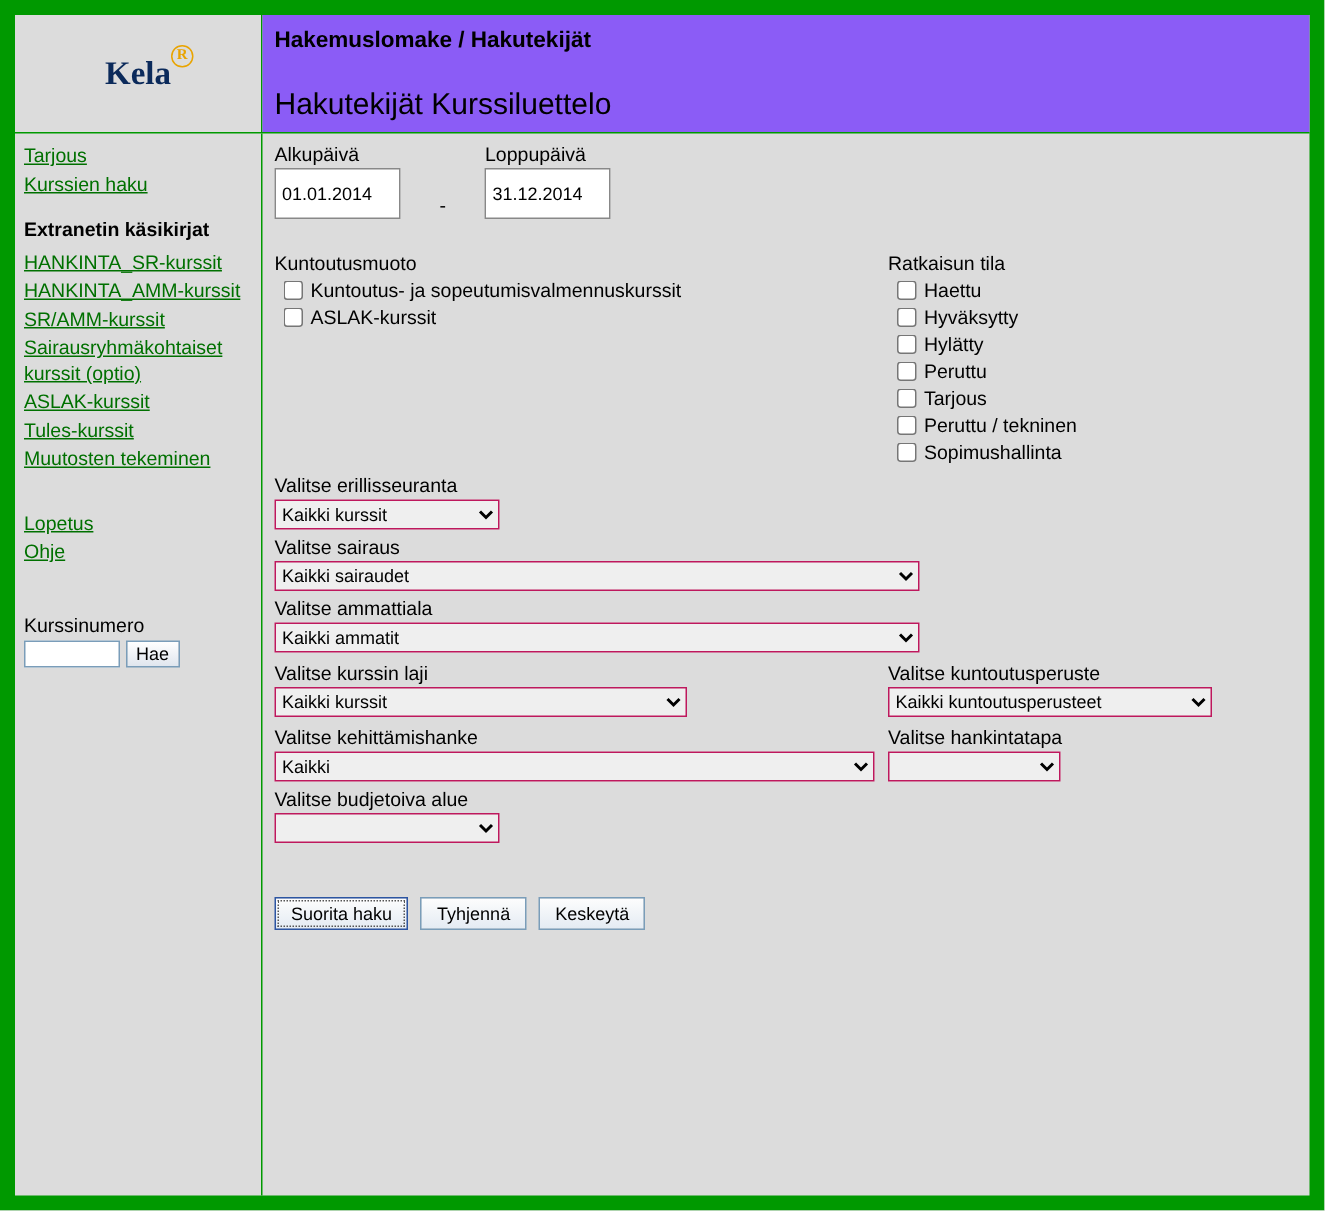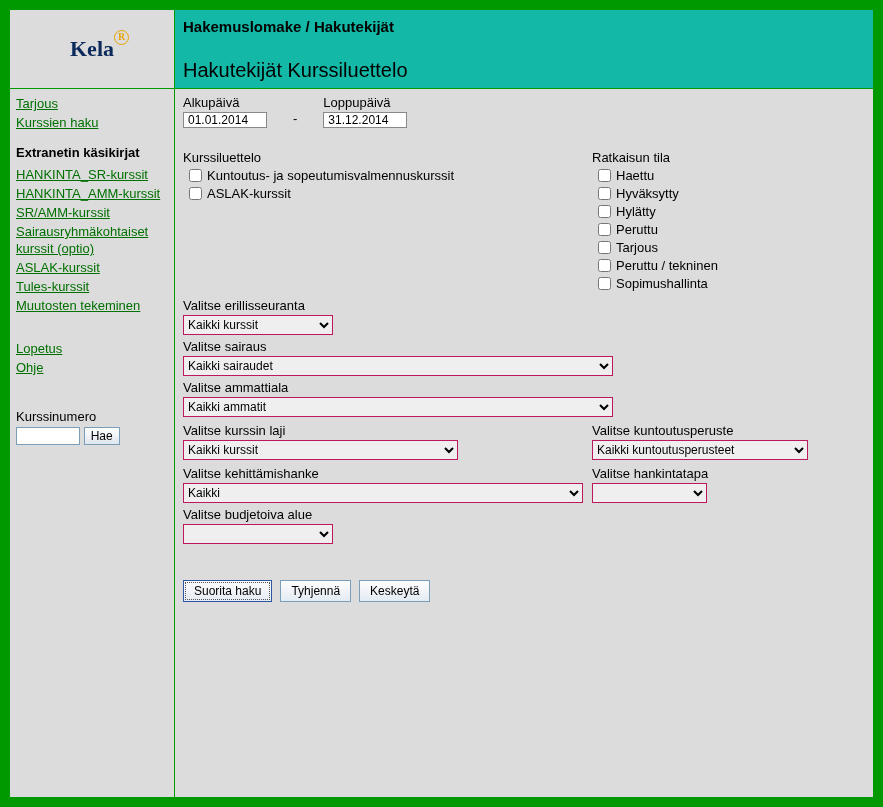--- a/index.html
+++ b/index.html
@@ -46,21 +46,21 @@
     border: 1.4px solid #e9a400;
     border-radius: 50%;
     font-size: 10px;
     color: #e9a400;
     line-height: 12px;
     text-align: center;
     font-weight: bold;
   }
   .title-cell {
     flex: 1;
-    background: #14b8a6;
+    background: #8b5cf6;
     padding: 8px 8px 6px 8px;
   }
   .title-cell .title {
     font-weight: bold;
     font-size: 15px;
     margin-bottom: 24px;
   }
   .title-cell .subtitle {
     font-size: 20px;
   }
@@ -99,21 +99,21 @@
     flex: 1;
     padding: 4px 8px;
   }
   .row { display: flex; gap: 26px; align-items: flex-start; }
   .col { display: flex; flex-direction: column; }
   .lbl { margin: 2px 0; }
   input.txt {
     font-size: 12px;
     border: 1px solid #888;
     background: #fff;
-    height: 16px;
+    height: 34px;
     padding: 1px 4px;
     width: 84px;
   }
   .date-sep { align-self: flex-end; padding: 0 0 2px 0; }
   .section { margin-top: 20px; }
   .two-col {
     display: flex;
     gap: 4px;
   }
   .left-block { width: 405px; }
@@ -203,21 +203,21 @@
         </div>
         <div class="date-sep">-</div>
         <div class="col">
           <span class="lbl">Loppupäivä</span>
           <input class="txt" type="text" value="31.12.2014" style="">
         </div>
       </div>
 
       <div class="section two-col">
         <div class="left-block">
-          <div class="lbl">Kurssiluettelo</div>
+          <div class="lbl">Kuntoutusmuoto</div>
           <div class="chk-row">
             <input type="checkbox" style="">
             <span>Kuntoutus- ja sopeutumisvalmennuskurssit</span>
           </div>
           <div class="chk-row">
             <input type="checkbox" style="">
             <span>ASLAK-kurssit</span>
           </div>
         </div>
         <div class="right-block">

